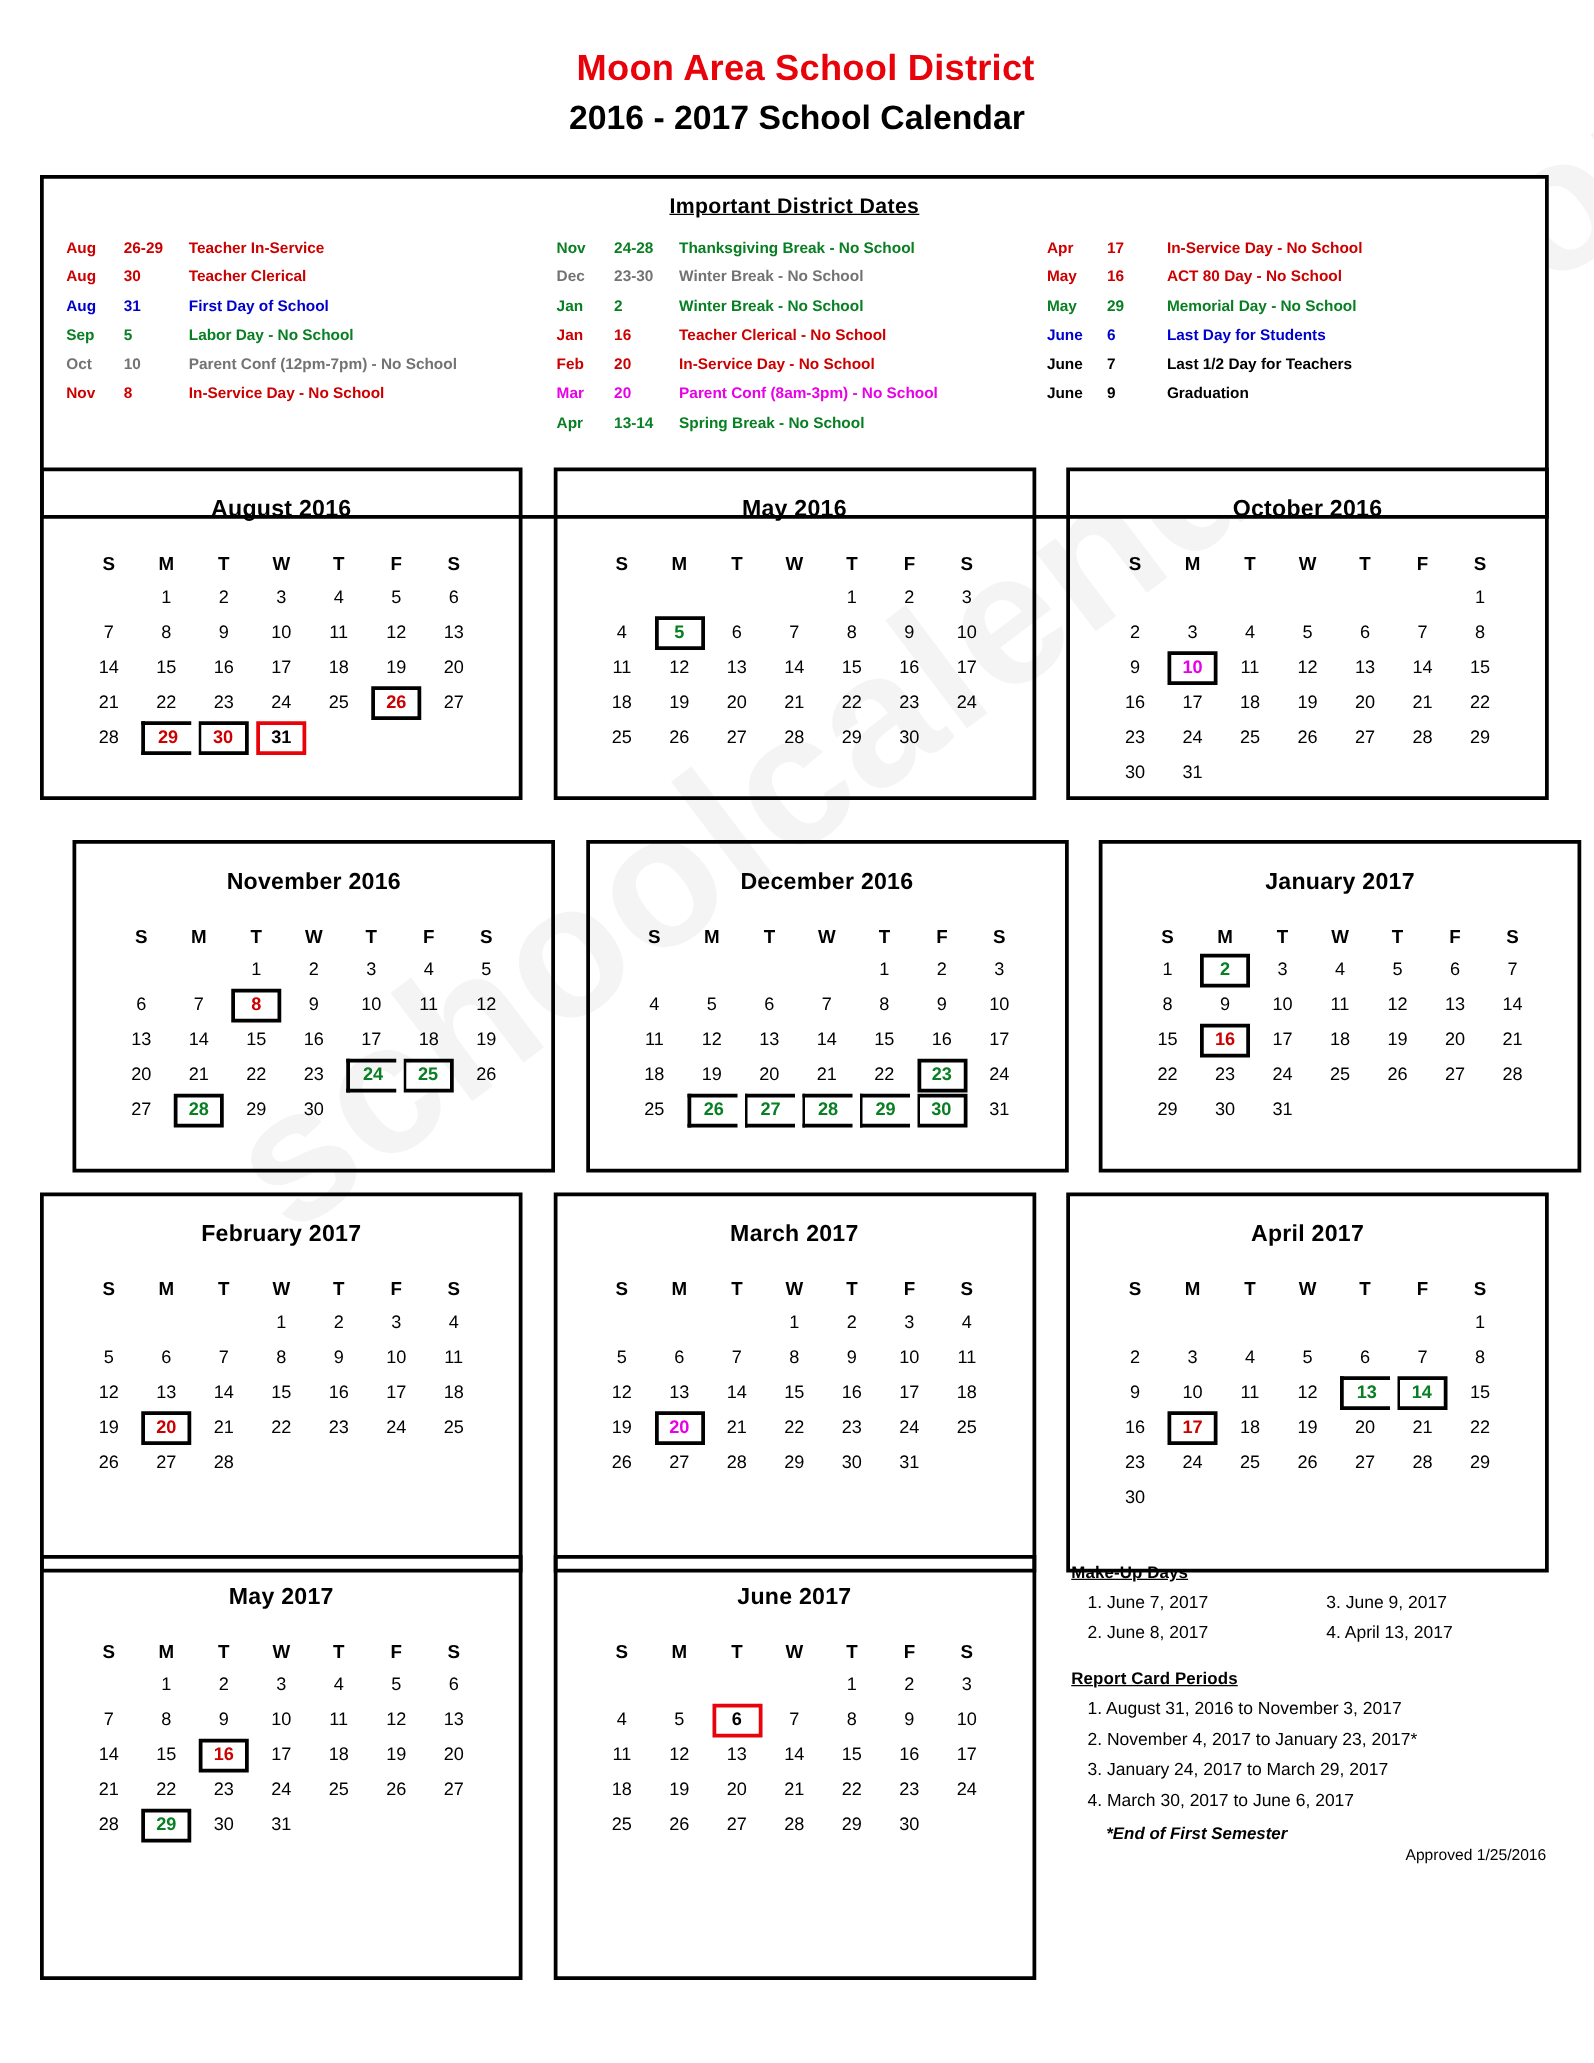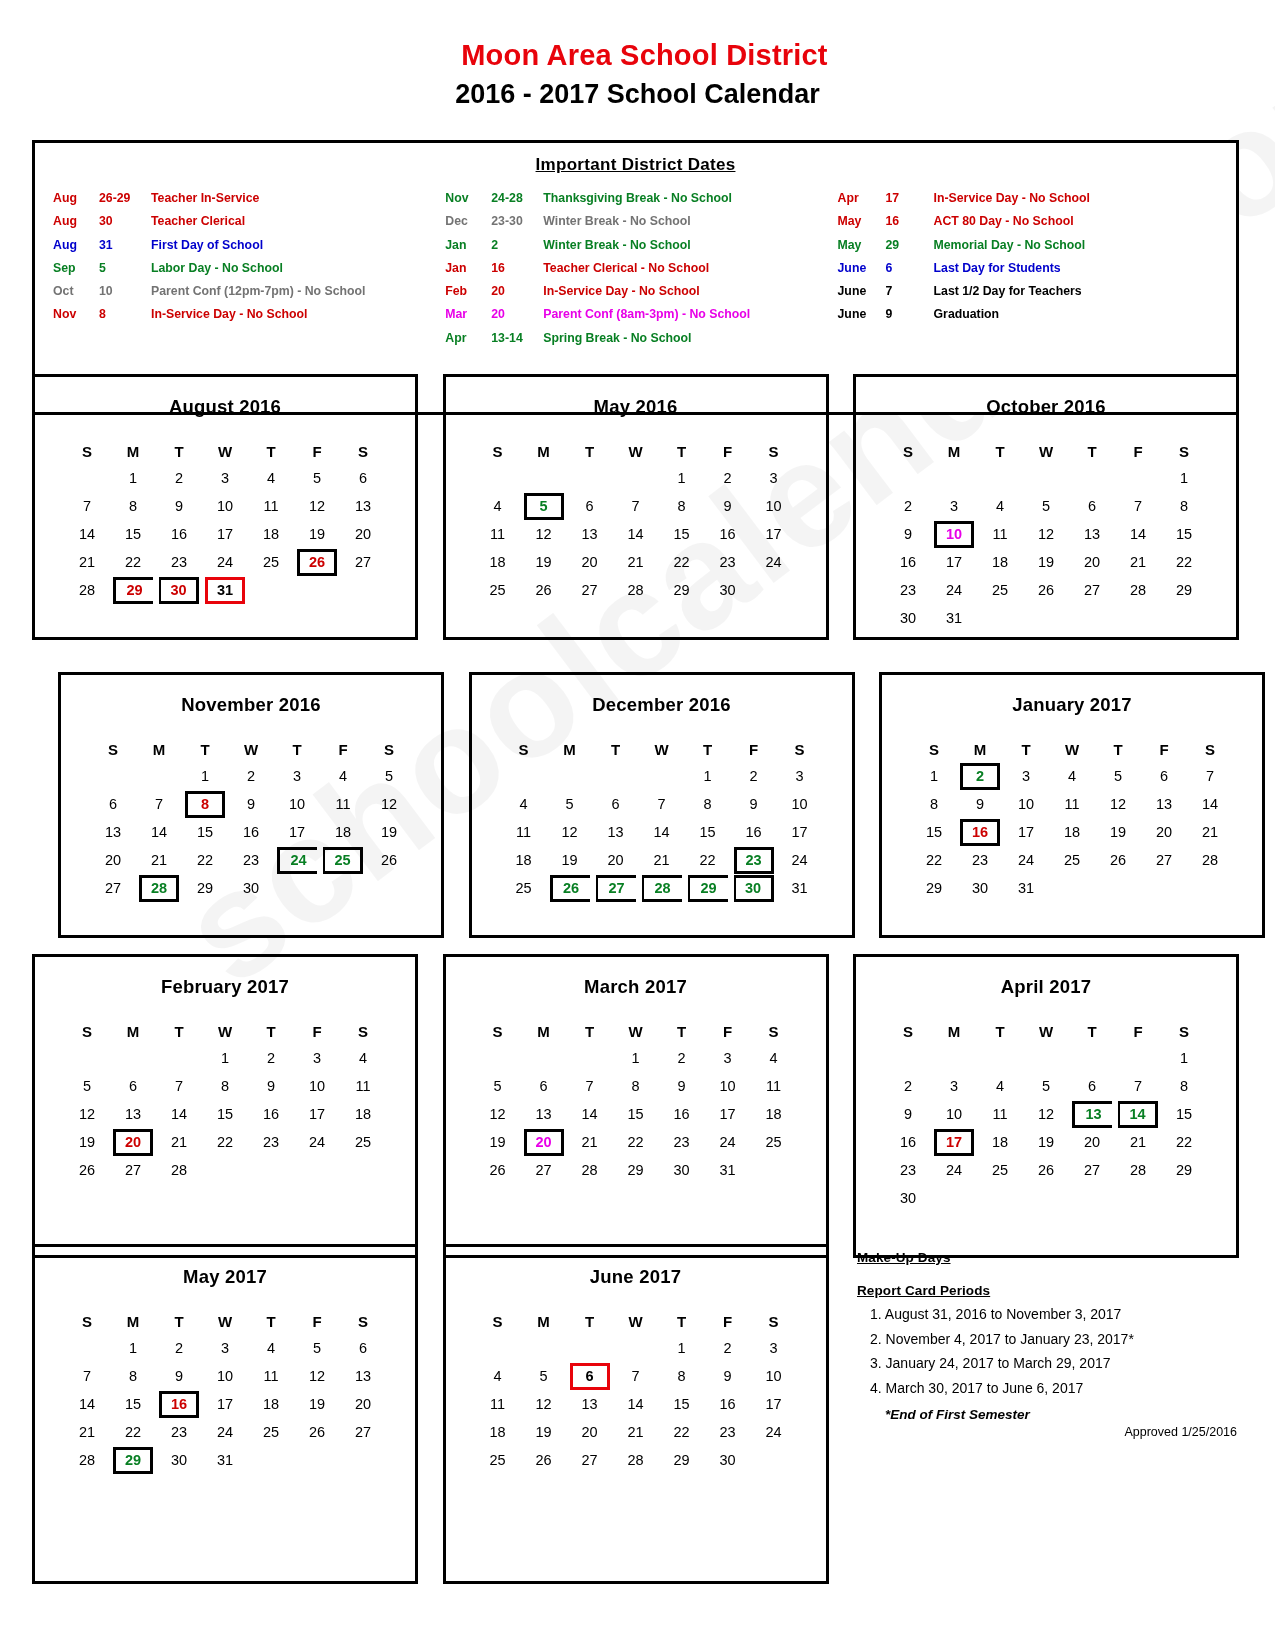--- a/index.html
+++ b/index.html
@@ -1058,20 +1058,26 @@
             <td><span class="daycell">28</span></td>
             <td><span class="daycell">29</span></td>
             <td><span class="daycell">30</span></td>
             <td>&nbsp;</td>
           </tr>
         </tbody>
       </table>
     </div>
     <div id="notes-panel">
     <div class="notes-heading">Make-Up Days</div>
+    <div class="makeup-grid">
+        <div class="mu-item">1. June 7, 2017</div>
+        <div class="mu-item">3. June 9, 2017</div>
+        <div class="mu-item">2. June 8, 2017</div>
+        <div class="mu-item">4. April 13, 2017</div>
+      </div>
     <div class="notes-heading" style="margin-top:18px;">Report Card Periods</div>
     <div class="rc-list">
         <div class="rc-item">1. August 31, 2016 to November 3, 2017</div>
         <div class="rc-item">2. November 4, 2017 to January 23, 2017*</div>
         <div class="rc-item">3. January 24, 2017 to March 29, 2017</div>
         <div class="rc-item">4. March 30, 2017 to June 6, 2017</div>
       </div>
     <div id="semester-note">*End of First Semester</div>
     <div id="approved-note">Approved 1/25/2016</div>
   </div>

